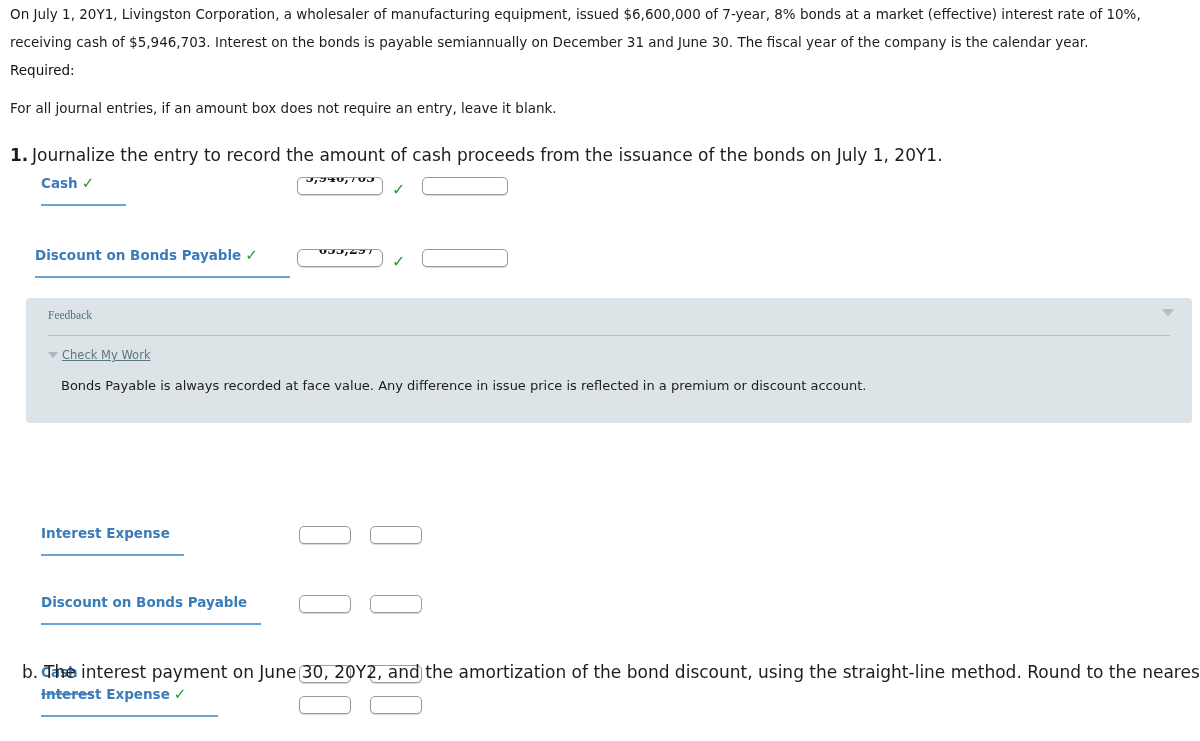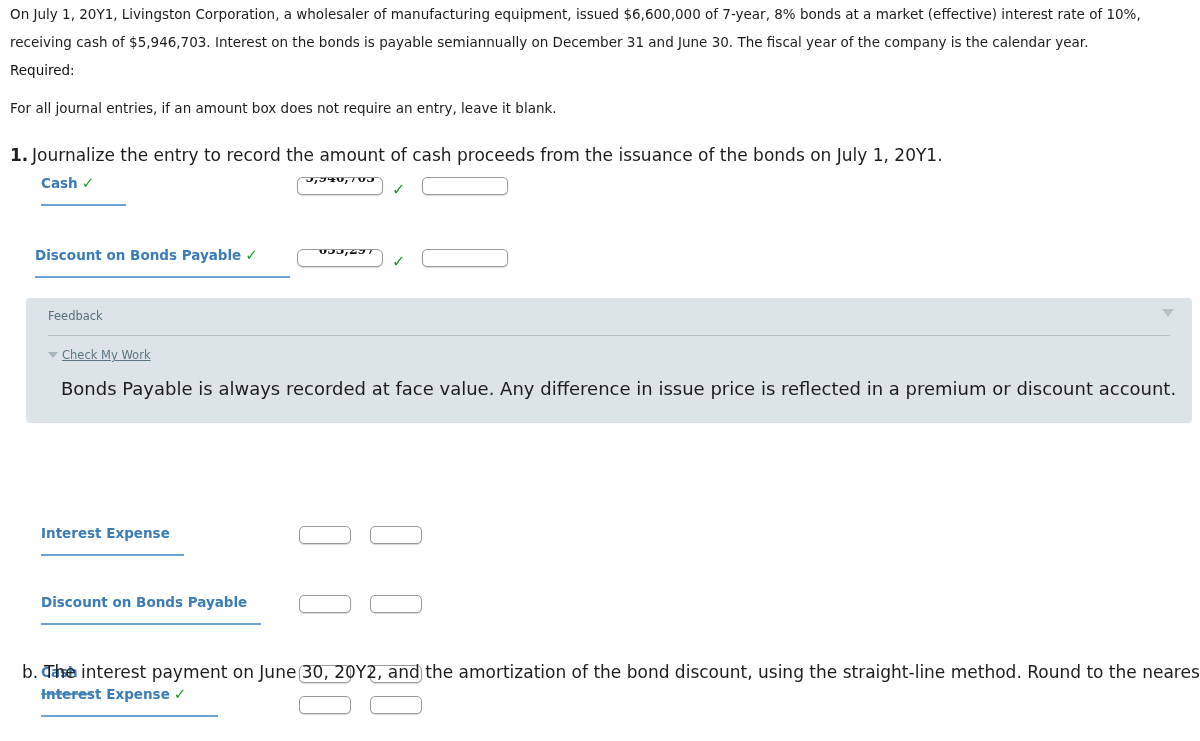--- a/index.html
+++ b/index.html
@@ -133,20 +133,21 @@
     background: #dde4e7;
     border-radius: 4px;
     box-sizing: border-box;
   }
   .fb-title {
     position: absolute;
     left: 22px;
     top: 11px;
     font-size: 11.5px;
     color: #53707c;
+    font-family: Liberation Serif, serif;
   }
   .fb-arrow {
     position: absolute;
     right: 18px;
     top: 11px;
     width: 0; height: 0;
     border-left: 6px solid transparent;
     border-right: 6px solid transparent;
     border-top: 8px solid #b4c1c6;
     cursor: pointer;
@@ -177,21 +178,21 @@
     border-top: 6px solid #a8b7bd;
     margin-right: 4px;
     vertical-align: middle;
     position: relative;
     top: -1px;
   }
   .cmw-body {
     position: absolute;
     left: 35px;
     top: 80px;
-    font-size: 18px;
+    font-size: 13px;
     color: #1c1c1c;
     white-space: nowrap;
   }
 </style>
 </head>
 <body>
 
 <div class="page">
 
   <div class="intro">On July 1, 20Y1, Livingston Corporation, a wholesaler of manufacturing equipment, issued $6,600,000 of 7-year, 8% bonds at a market (effective) interest rate of 10%, receiving cash of $5,946,703. Interest on the bonds is payable semiannually on December 31 and June 30. The fiscal year of the company is the calendar year.</div>

